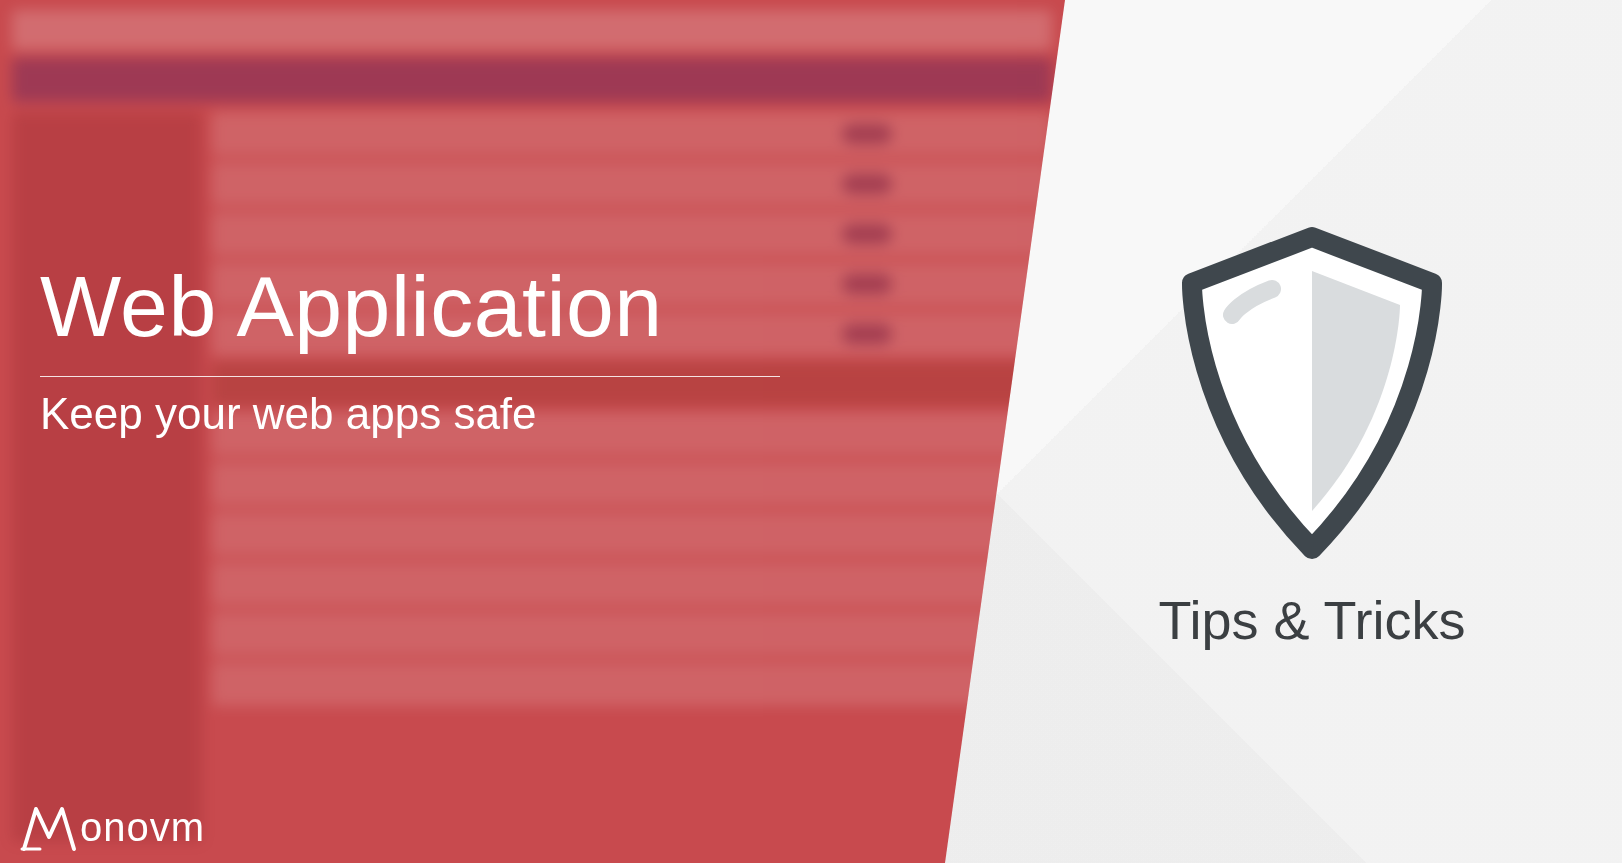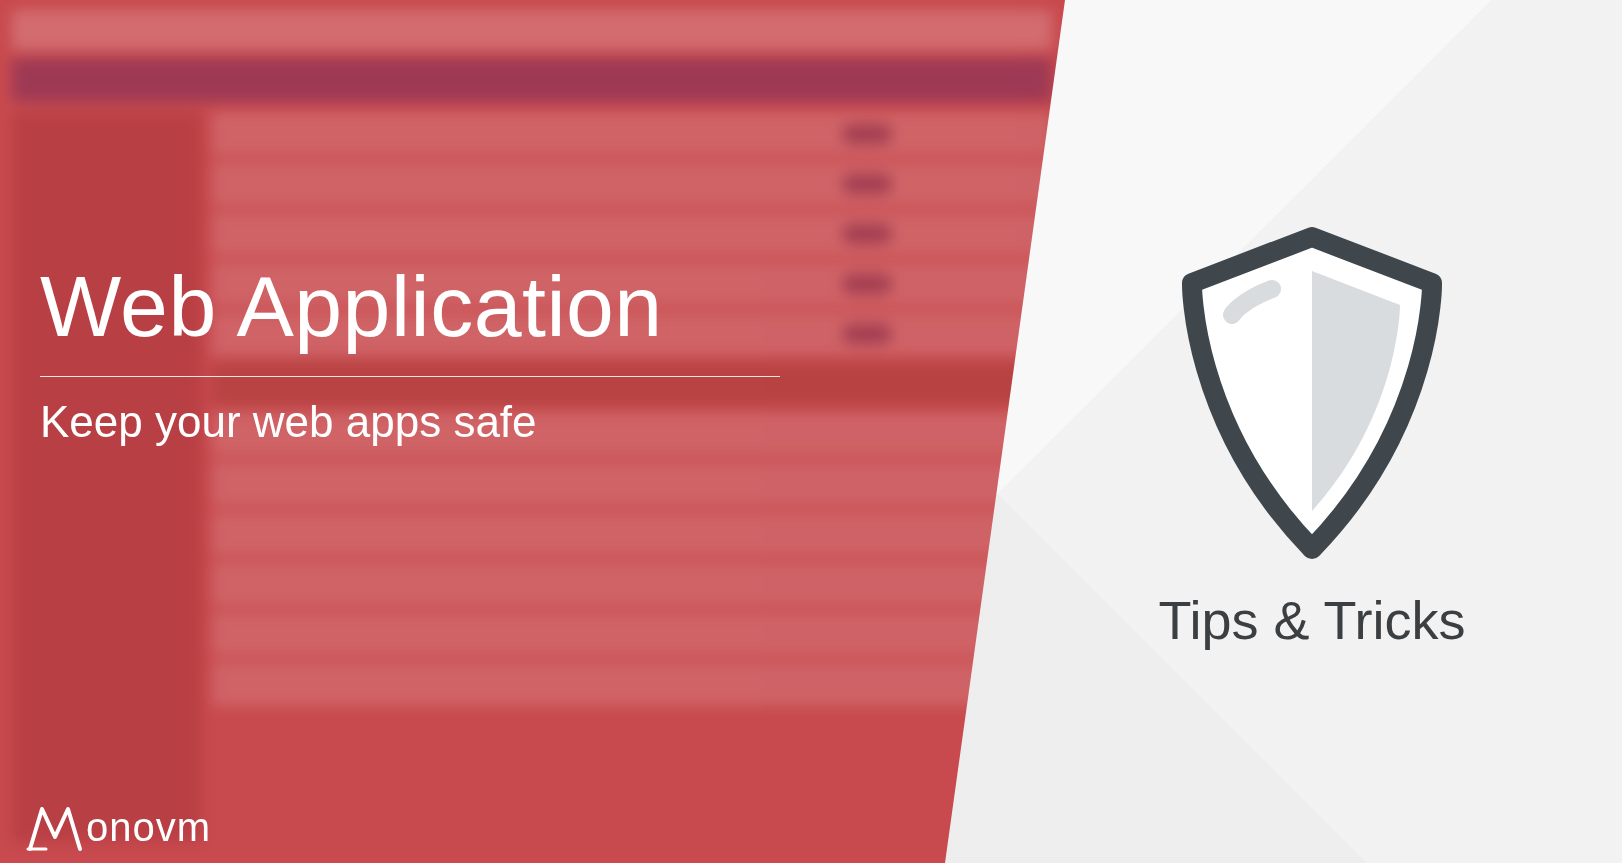--- a/index.html
+++ b/index.html
@@ -94,29 +94,29 @@
     line-height: 1.12;
     letter-spacing: 0.5px;
   }
   .headline .rule {
     margin-top: 22px;
     width: 740px;
     height: 1px;
     background: rgba(255,255,255,0.85);
   }
   .headline .sub {
-    margin-top: 20px;
+    margin-top: 12px;
     font-size: 44px;
     font-weight: 300;
     color: #ffffff;
   }
   
   .logo {
     position: absolute;
-    left: 26px;
+    left: 20px;
     bottom: 10px;
     display: flex;
     align-items: center;
     color: #ffffff;
     font-size: 40px;
     letter-spacing: 1px;
     font-weight: 300;
   }
   .logo svg { margin-right: 2px; }
   

